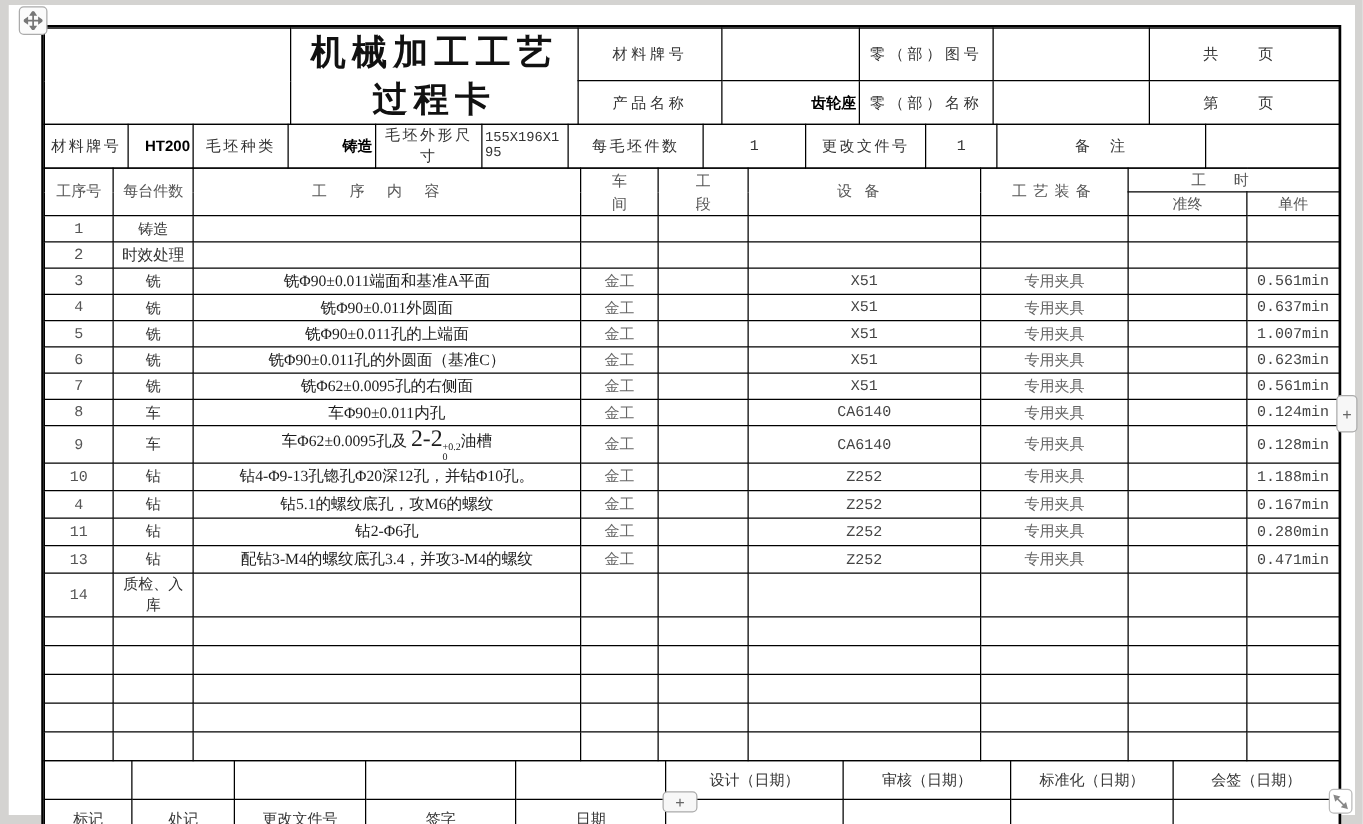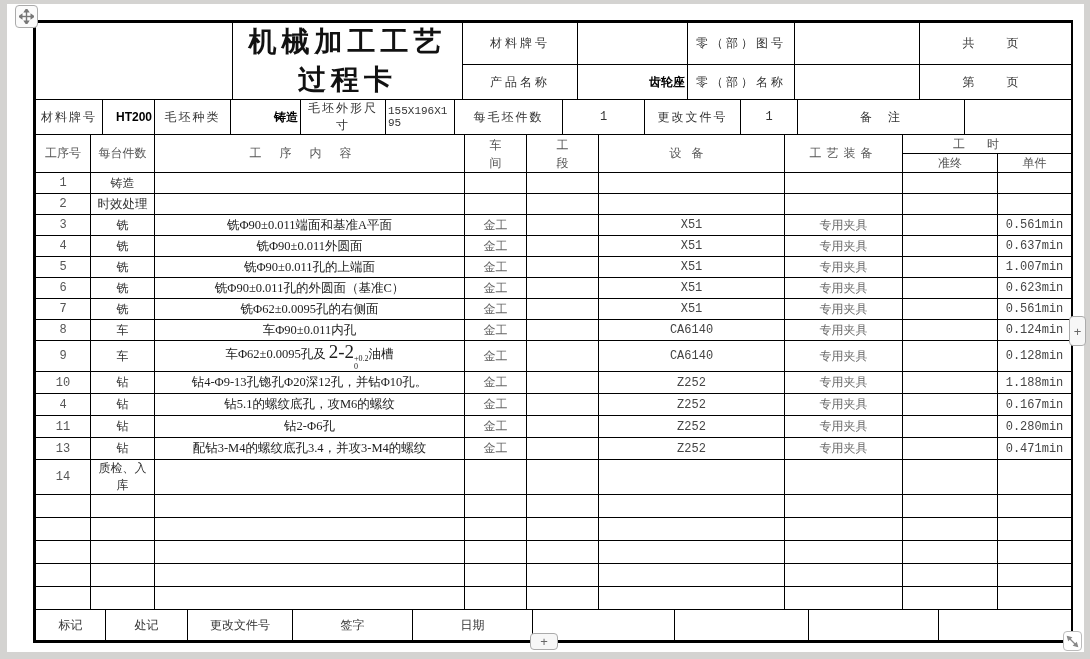--- a/index.html
+++ b/index.html
@@ -381,20 +381,31 @@
         <col style="width:82px">
         <col style="width:105px">
         <col style="width:120px">
         <col style="width:120px">
         <col style="width:142px">
         <col style="width:134px">
         <col style="width:130px">
         <col style="width:133px">
       </colgroup>
     <tbody>
+        <tr>
+      <td></td>
+      <td></td>
+      <td></td>
+      <td></td>
+      <td></td>
+      <td class="lab">设计（日期）</td>
+      <td class="lab">审核（日期）</td>
+      <td class="lab">标准化（日期）</td>
+      <td class="lab">会签（日期）</td>
+    </tr>
     <tr>
       <td class="lab">标记</td>
       <td class="lab">处记</td>
       <td class="lab">更改文件号</td>
       <td class="lab">签字</td>
       <td class="lab">日期</td>
       <td></td>
       <td></td>
       <td></td>
       <td></td>

